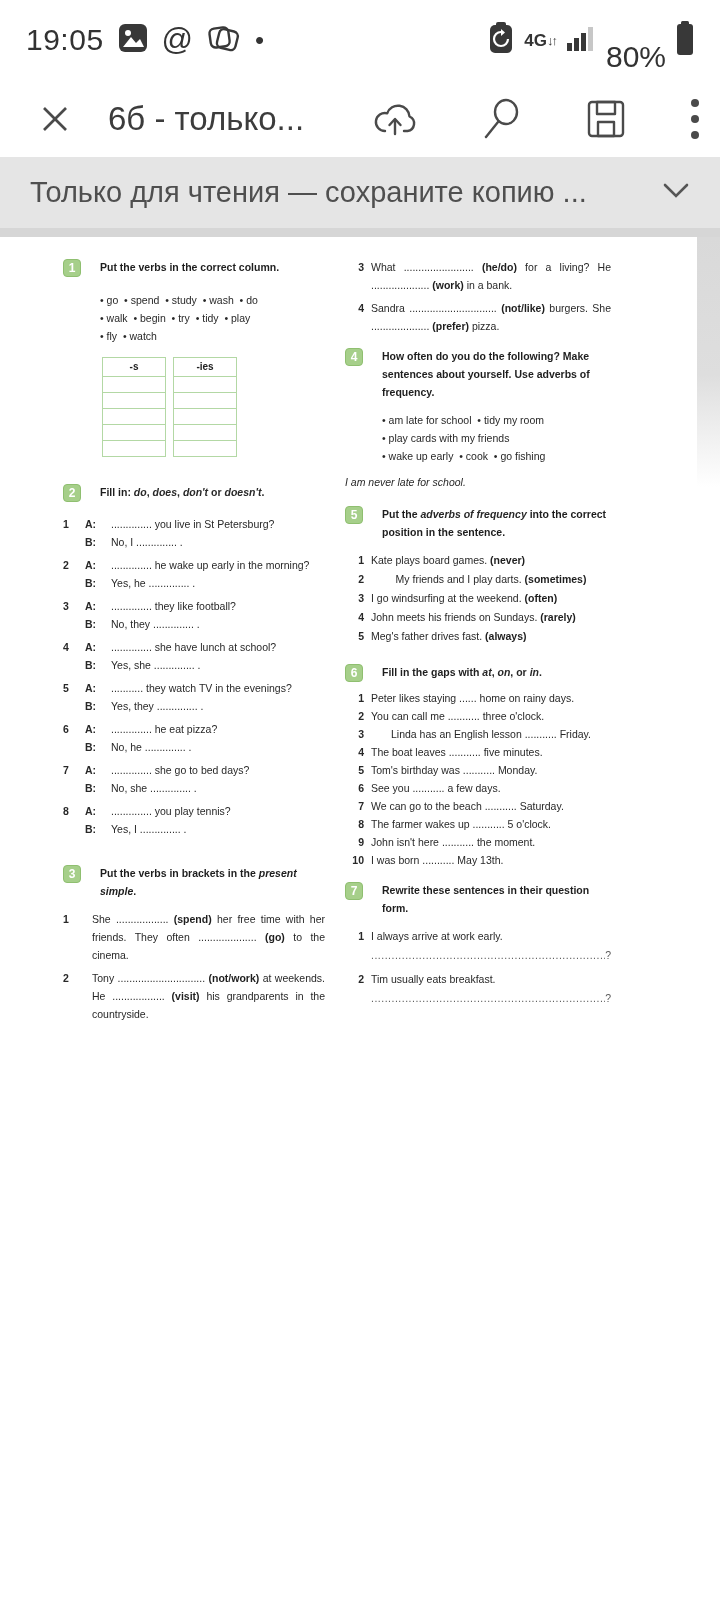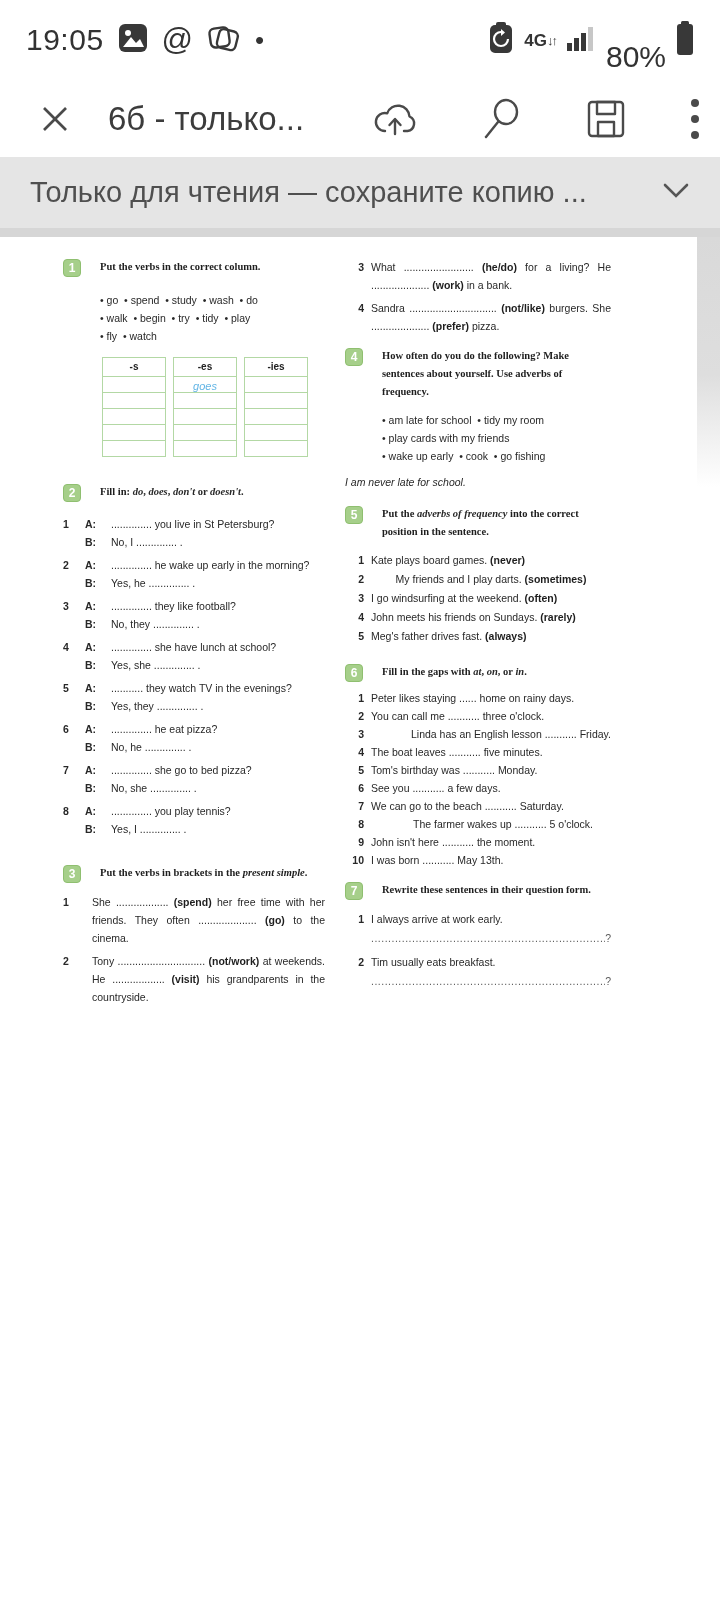--- a/index.html
+++ b/index.html
@@ -41,21 +41,21 @@
   .col-l{width:262px;flex:none;}
   .col-r{width:266px;flex:none;}
 
   
   .ws{font-size:10.5px;color:#282828;line-height:18px;}
   .ws b{font-weight:bold;color:#1e1e1e;}
   .ex-head{display:flex;margin:0 0 10px 0;}
   .badge{width:18px;height:18px;flex:none;margin-right:19px;margin-top:1px;
          background:#a6cf8a;border:1px solid #8fbf70;border-radius:4px;box-sizing:border-box;
          color:#fff;font-weight:bold;font-size:12px;line-height:16px;text-align:center;}
-  .head-text{flex:1;font-weight:bold;font-family:Liberation Serif, serif;}
+  .head-text{flex:1;font-weight:bold;}
   .bullets{margin:14px 0 12px 37px;}
   .bullet-line{line-height:18px;}
   .sec{margin-top:26px;}
   .sec-tight{margin-top:12px;}
 
   
   .vtable{display:flex;gap:7px;margin:12px 0 0 39px;}
   .vcol{width:64px;border:1px solid #b3d8a4;box-sizing:border-box;}
   .vhd{height:18px;line-height:18px;border-bottom:1px solid #b3d8a4;
        font-weight:bold;font-size:10px;text-align:center;color:#222;}
@@ -231,28 +231,20 @@
             <div class="vtable">
               <div class="vcol">
                 <div class="vhd">-s</div>
                 <div class="vcell"></div>
                   <div class="vcell"></div>
                 <div class="vcell"></div>
                   <div class="vcell"></div>
                 <div class="vcell"></div>
               </div>
               <div class="vcol">
-                <div class="vhd">-es</div>
-                <div class="vcell"><span class="hand">goes</span></div>
-                <div class="vcell"></div>
-                  <div class="vcell"></div>
-                <div class="vcell"></div>
-                  <div class="vcell"></div>
-              </div>
-              <div class="vcol">
                 <div class="vhd">-ies</div>
                 <div class="vcell"></div>
                   <div class="vcell"></div>
                 <div class="vcell"></div>
                   <div class="vcell"></div>
                 <div class="vcell"></div>
               </div>
             </div>
           </div>
 
@@ -331,21 +323,21 @@
                 <div class="qa-row">
                     <span class="qn"></span>
                     <span class="ql">B:</span>
                     <span class="qt">No, he .............. .</span>
                   </div>
               </div>
               <div class="qa-item">
                 <div class="qa-row">
                     <span class="qn">7</span>
                     <span class="ql">A:</span>
-                    <span class="qt">.............. she go to bed pizza?</span>
+                    <span class="qt">.............. she go to bed days?</span>
                   </div>
                 <div class="qa-row">
                     <span class="qn"></span>
                     <span class="ql">B:</span>
                     <span class="qt">No, she .............. .</span>
                   </div>
               </div>
               <div class="qa-item">
                 <div class="qa-row">
                     <span class="qn">8</span>
@@ -443,41 +435,41 @@
               <div class="item">
                   <span class="in">1</span>
                   <span class="it" style="text-align:left;">Peter likes staying ...... home on rainy days.</span>
                 </div>
               <div class="item">
                   <span class="in">2</span>
                   <span class="it" style="text-align:left;">You can call me ........... three o'clock.</span>
                 </div>
               <div class="item">
                   <span class="in">3</span>
-                  <span class="it" style="text-align:right;">Linda has an English lesson ........... Friday.</span>
+                  <span class="it" style="text-align:center;">Linda has an English lesson ........... Friday.</span>
                 </div>
               <div class="item">
                   <span class="in">4</span>
                   <span class="it" style="text-align:left;">The boat leaves ........... five minutes.</span>
                 </div>
               <div class="item">
                   <span class="in">5</span>
                   <span class="it" style="text-align:left;">Tom's birthday was ........... Monday.</span>
                 </div>
               <div class="item">
                   <span class="in">6</span>
                   <span class="it" style="text-align:left;">See you ........... a few days.</span>
                 </div>
               <div class="item">
                   <span class="in">7</span>
                   <span class="it" style="text-align:left;">We can go to the beach ........... Saturday.</span>
                 </div>
               <div class="item">
                   <span class="in">8</span>
-                  <span class="it" style="text-align:left;margin-left:42px;">The farmer wakes up ........... 5 o'clock.</span>
+                  <span class="it" style="text-align:left;">The farmer wakes up ........... 5 o'clock.</span>
                 </div>
               <div class="item">
                   <span class="in">9</span>
                   <span class="it" style="text-align:left;">John isn't here ........... the moment.</span>
                 </div>
               <div class="item">
                   <span class="in">10</span>
                   <span class="it" style="text-align:left;">I was born ........... May 13th.</span>
                 </div>
             </div>

